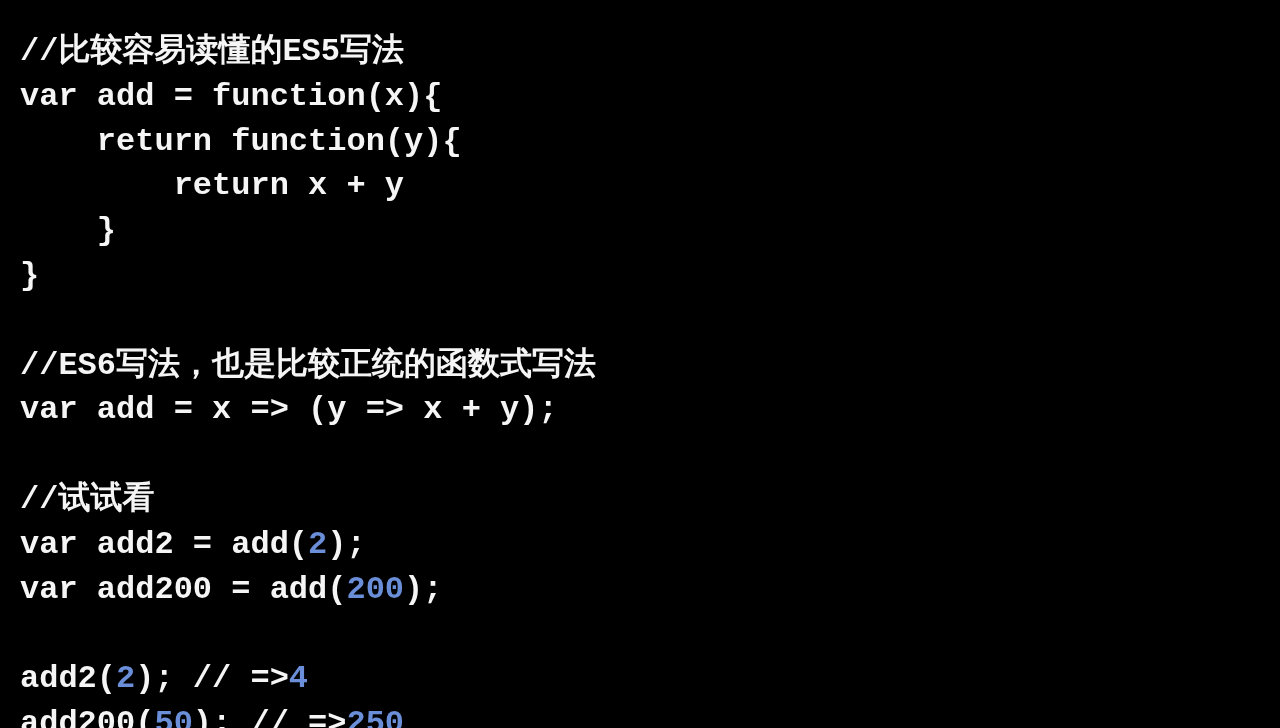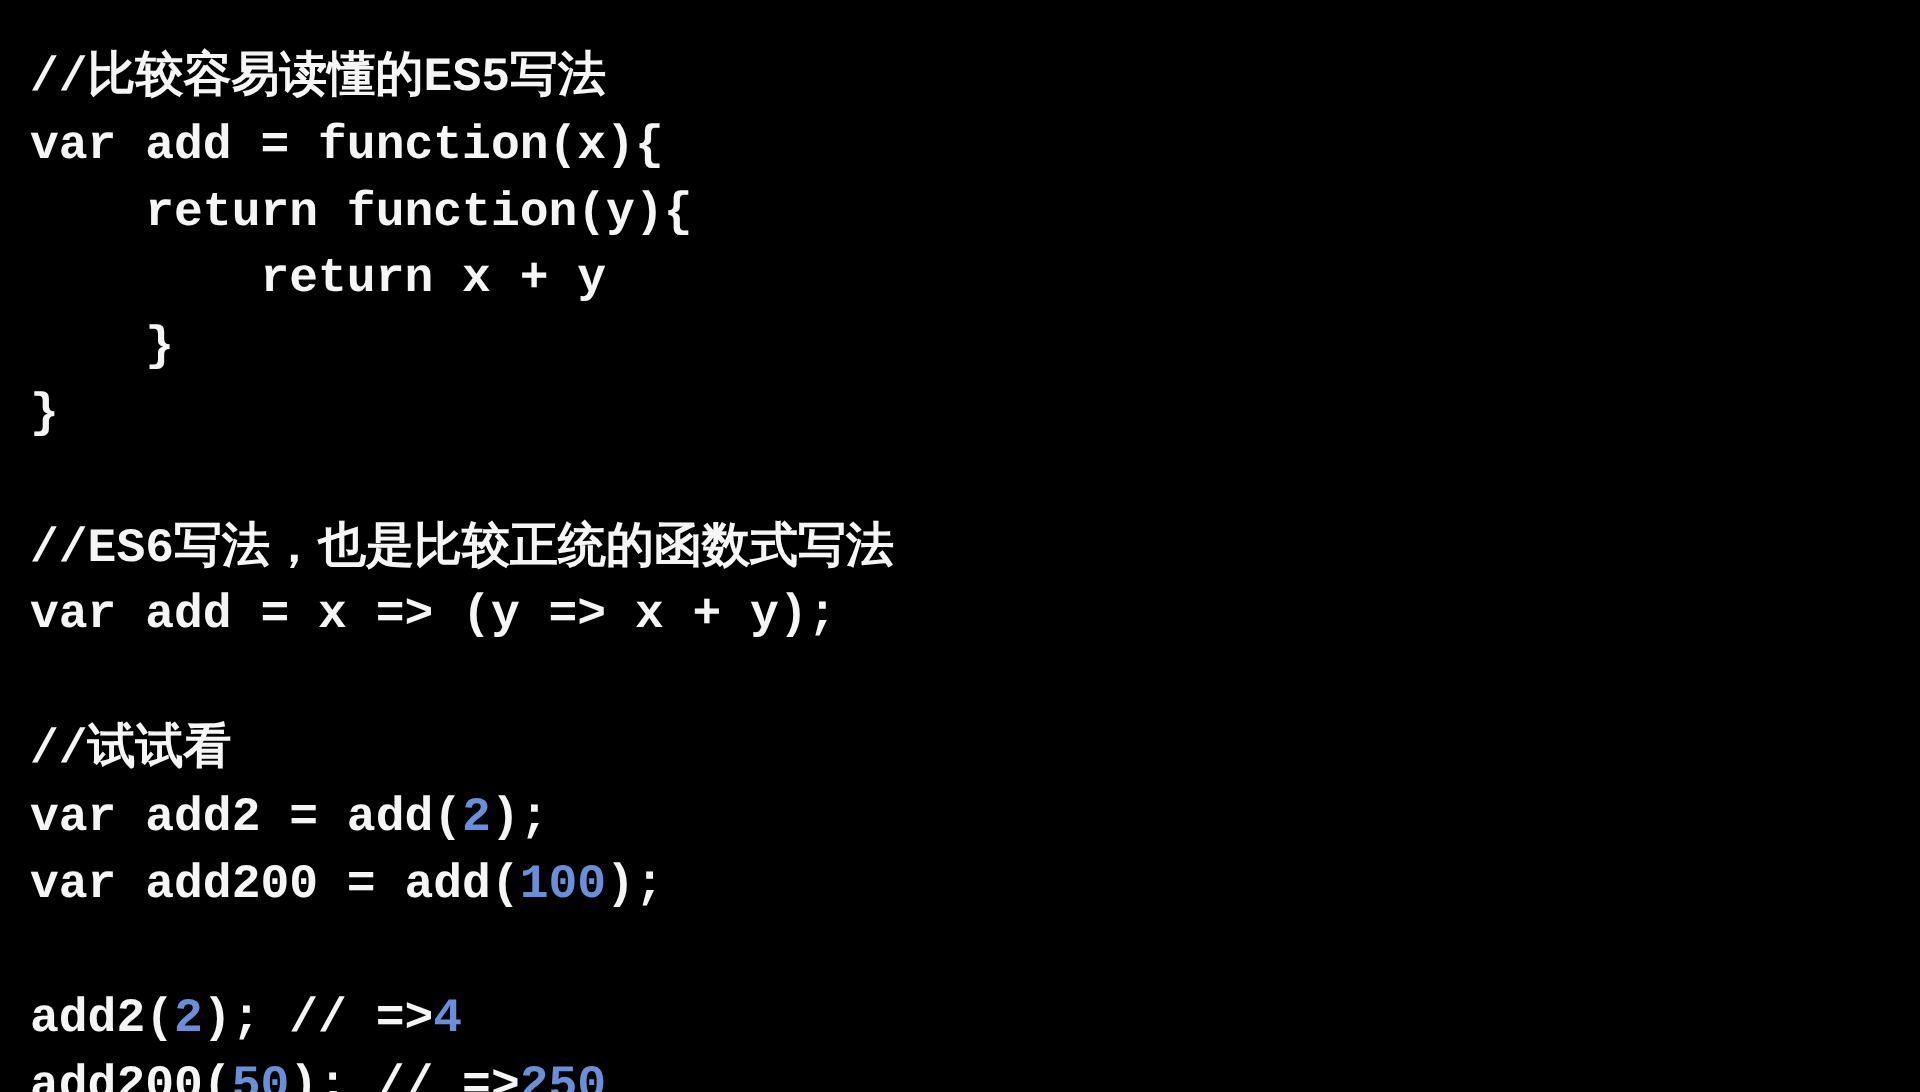--- a/index.html
+++ b/index.html
@@ -32,16 +32,16 @@
 <span>    return function(y){</span>
 <span>        return x + y</span>
 <span>    }</span>
 <span>}</span>
 
 <span>//ES6写法，也是比较正统的函数式写法</span>
 <span>var add = x =&gt; (y =&gt; x + y);</span>
 
 <span>//试试看</span>
 <span><span>var add2 = add(</span><span class="num">2</span><span>);</span></span>
-<span><span>var add200 = add(</span><span class="num">100</span><span>);</span></span>
+<span><span>var add200 = add(</span><span class="num">200</span><span>);</span></span>
 
 <span><span>add2(</span><span class="num">2</span><span>); // =&gt;</span><span class="num">4</span></span>
 <span><span>add200(</span><span class="num">50</span><span>); // =&gt;</span><span class="num">250</span></span></pre>
 
 </body></html>

